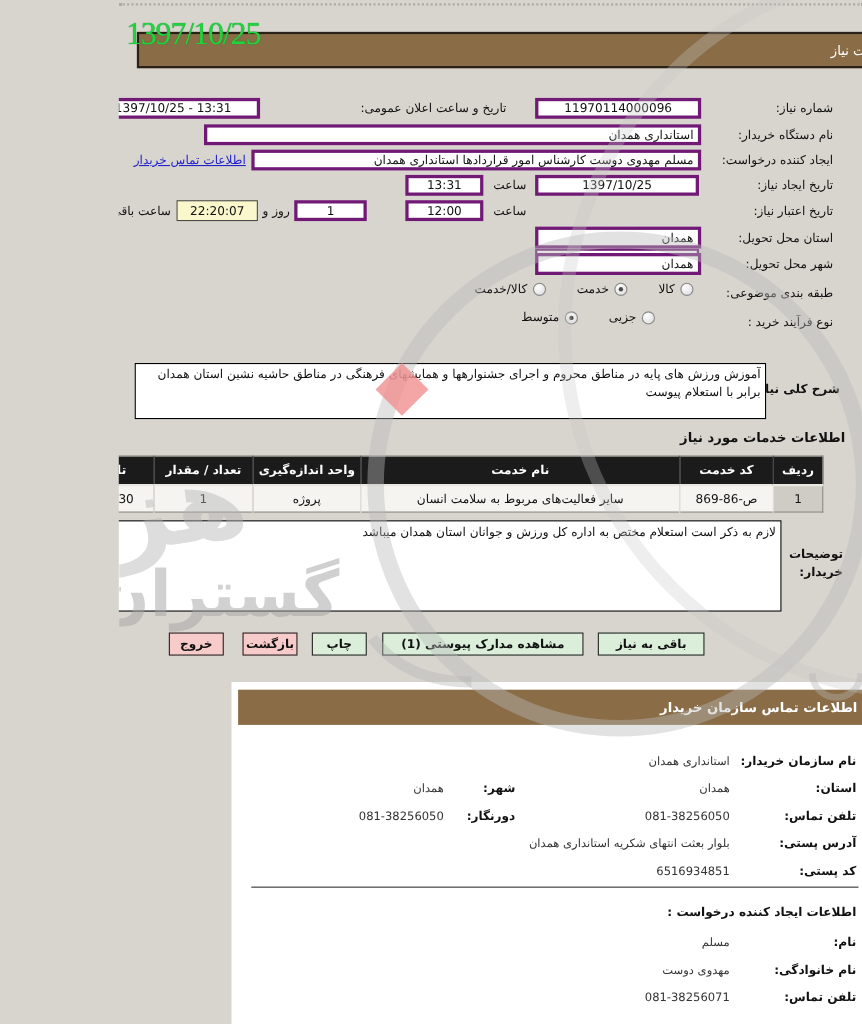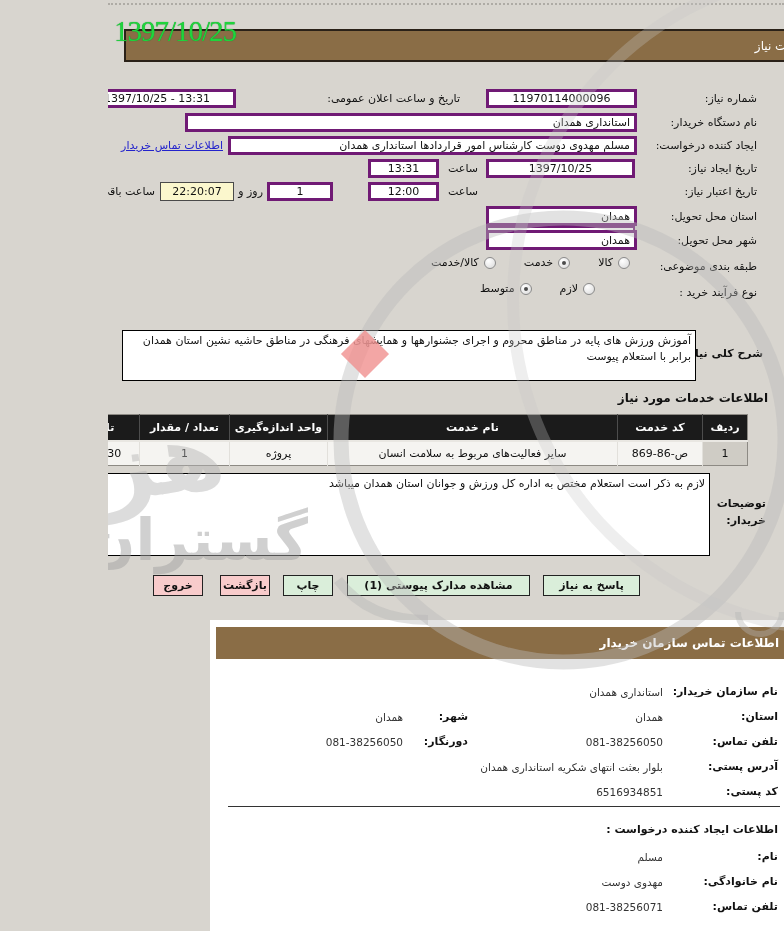--- a/index.html
+++ b/index.html
@@ -106,21 +106,21 @@
     <span class="ritem">
       <span class="radio"></span>
       <span>کالا/خدمت</span>
     </span>
   </div>
 
   <div class="flabel" style="top:286px;right:27px">نوع فرآیند خرید :</div>
   <div class="rgroup" style="top:282px;right:189px">
     <span class="ritem">
       <span class="radio"></span>
-      <span>لازم</span>
+      <span>جزیی</span>
     </span>
     <span class="ritem">
       <span class="radio sel"></span>
       <span>متوسط</span>
     </span>
   </div>
 
   <div class="flabel blabel" style="top:347px;right:21px">شرح کلی نیاز:</div>
   <div class="tarea" style="top:330px;right:88px;width:574px;height:51px">آموزش ورزش های پایه در مناطق محروم و اجرای جشنوارهها و همایشهای فرهنگی در مناطق حاشیه نشین استان همدان برابر با استعلام پیوست</div>
 
@@ -155,21 +155,21 @@
       </tr>
     </tbody>
   </table>
 
   <div class="flabel blabel" style="top:495px;right:18px;width:62px;text-align:right;line-height:17px">
     <span style="display:block">توضیحات</span>
     <span style="display:block">خریدار:</span>
   </div>
   <div class="tarea" style="top:473px;right:74px;width:675px;height:83px">لازم به ذکر است استعلام مختص به اداره کل ورزش و جوانان استان همدان میباشد</div>
 
-  <div class="btn btn-green" style="right:144px;width:97px">پاسخ به نیاز</div>
+  <div class="btn btn-green" style="right:144px;width:97px">باقی به نیاز</div>
   <div class="btn btn-green" style="right:254px;width:183px">مشاهده مدارک پیوستی (1)</div>
   <div class="btn btn-green" style="right:451px;width:50px">چاپ</div>
   <div class="btn btn-pink" style="right:514px;width:50px">بازگشت</div>
   <div class="btn btn-pink" style="right:581px;width:50px">خروج</div>
 
   <div id="contact-card">
     <div id="card-header">
       <span>اطلاعات تماس سازمان خریدار</span>
     </div>
 

